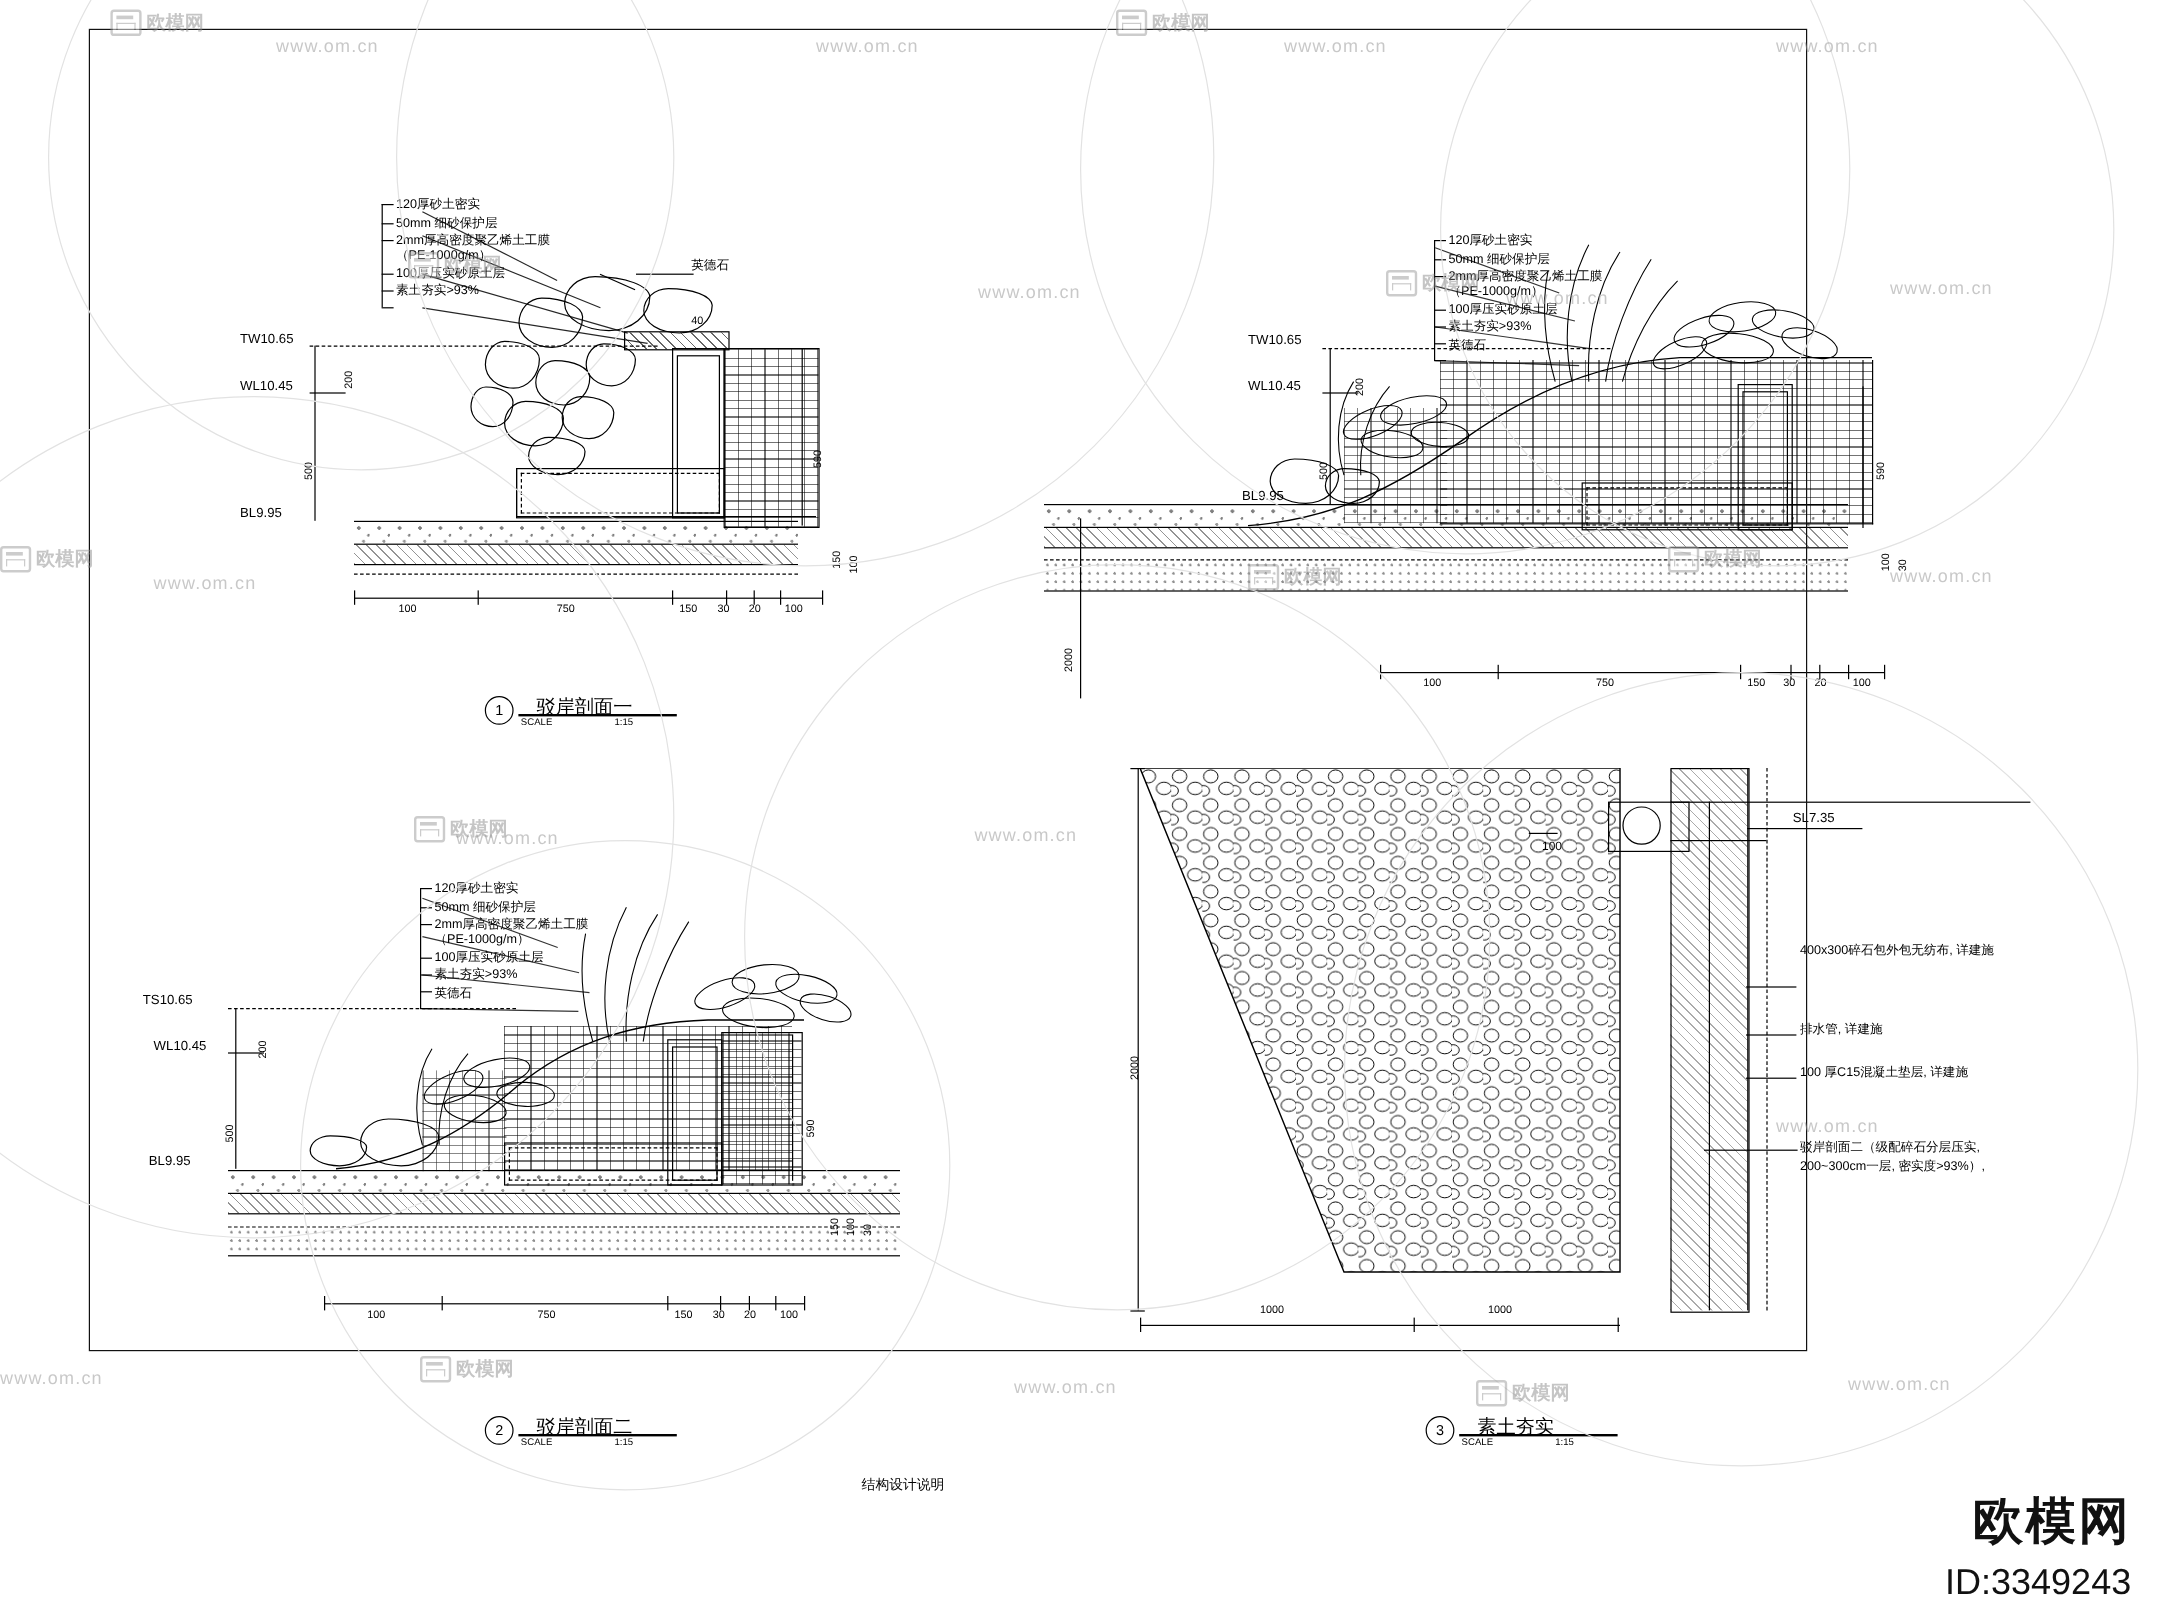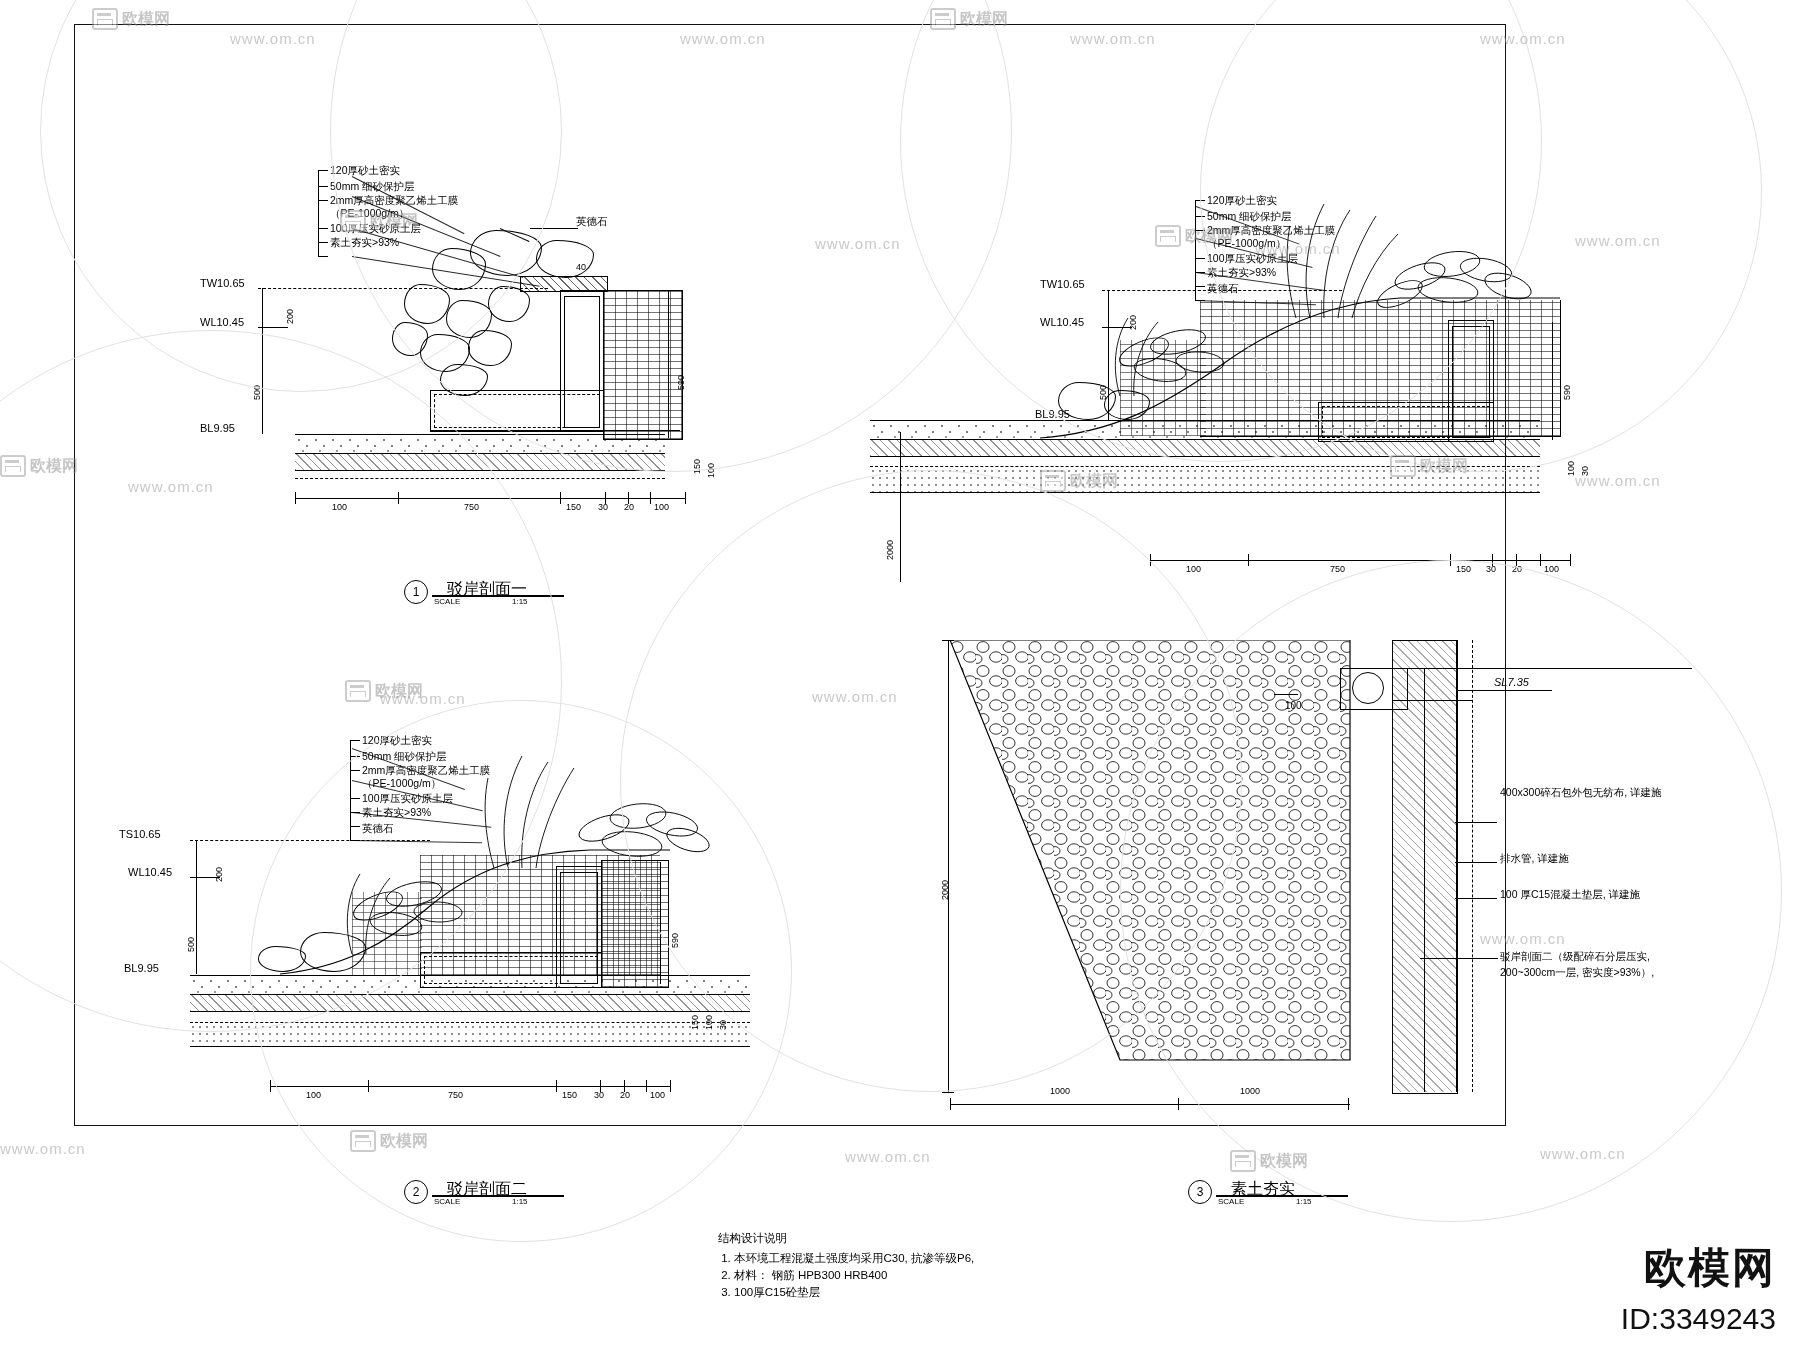--- a/index.html
+++ b/index.html
@@ -513,21 +513,21 @@
   <div class="ln v1" style="left:1456px;top:640px;height:452px;"></div>
   <div class="ln v1" style="left:1424px;top:668px;height:424px;"></div>
   <div class="dash-v" style="left:1472px;top:640px;height:452px;"></div>
   <div class="ln h1" style="left:1392px;top:700px;width:80px;"></div>
   <div class="box" style="left:1340px;top:668px;width:66px;height:40px;"></div>
 
   <div class="box" style="left:1352px;top:672px;width:30px;height:30px;border-radius:50%;"></div>
   <div class="lbl" style="left:1285px;top:700px;">100</div>
   <div class="ln h1" style="left:1274px;top:694px;width:24px;"></div>
 
-  <div class="elev" style="left:1494px;top:676px;font-style:italic;">SL7.35</div>
+  <div class="elev" style="left:1494px;top:676px;">SL7.35</div>
   <div class="ln h1" style="left:1456px;top:690px;width:96px;"></div>
 
   <div class="lbl-cn" style="left:1500px;top:786px;">400x300碎石包外包无纺布, 详建施</div>
   <div class="ln h1" style="left:1455px;top:822px;width:42px;"></div>
   <div class="lbl-cn" style="left:1500px;top:852px;">排水管, 详建施</div>
   <div class="ln h1" style="left:1455px;top:862px;width:42px;"></div>
   <div class="lbl-cn" style="left:1500px;top:888px;">100 厚C15混凝土垫层, 详建施</div>
   <div class="ln h1" style="left:1455px;top:898px;width:42px;"></div>
   <div class="lbl-cn" style="left:1500px;top:950px;">驳岸剖面二（级配碎石分层压实,</div>
   <div class="lbl-cn" style="left:1500px;top:966px;">200~300cm一层, 密实度&gt;93%）,</div>
@@ -549,23 +549,18 @@
     <div class="circ">3</div>
     <div class="nm">素土夯实</div>
     <div class="ul"></div>
     <div class="sc">SCALE</div>
     <div class="sv">1:15</div>
   </div>
 </div>
 
 <div id="notes" style="left:718px;top:1182px;">
   <div class="ttl">结构设计说明</div>
-  <ol>
-    <li>本环境工程混凝土强度均采用C30, 抗渗等级P6,</li>
-    <li>材料： 钢筋 HPB300        HRB400</li>
-    <li>100厚C15砼垫层</li>
-  </ol>
 </div>
 
 <div id="brand">
   <div class="bname">欧模网</div>
   <div class="bid">ID:3349243</div>
 </div>
 
 </body></html>

